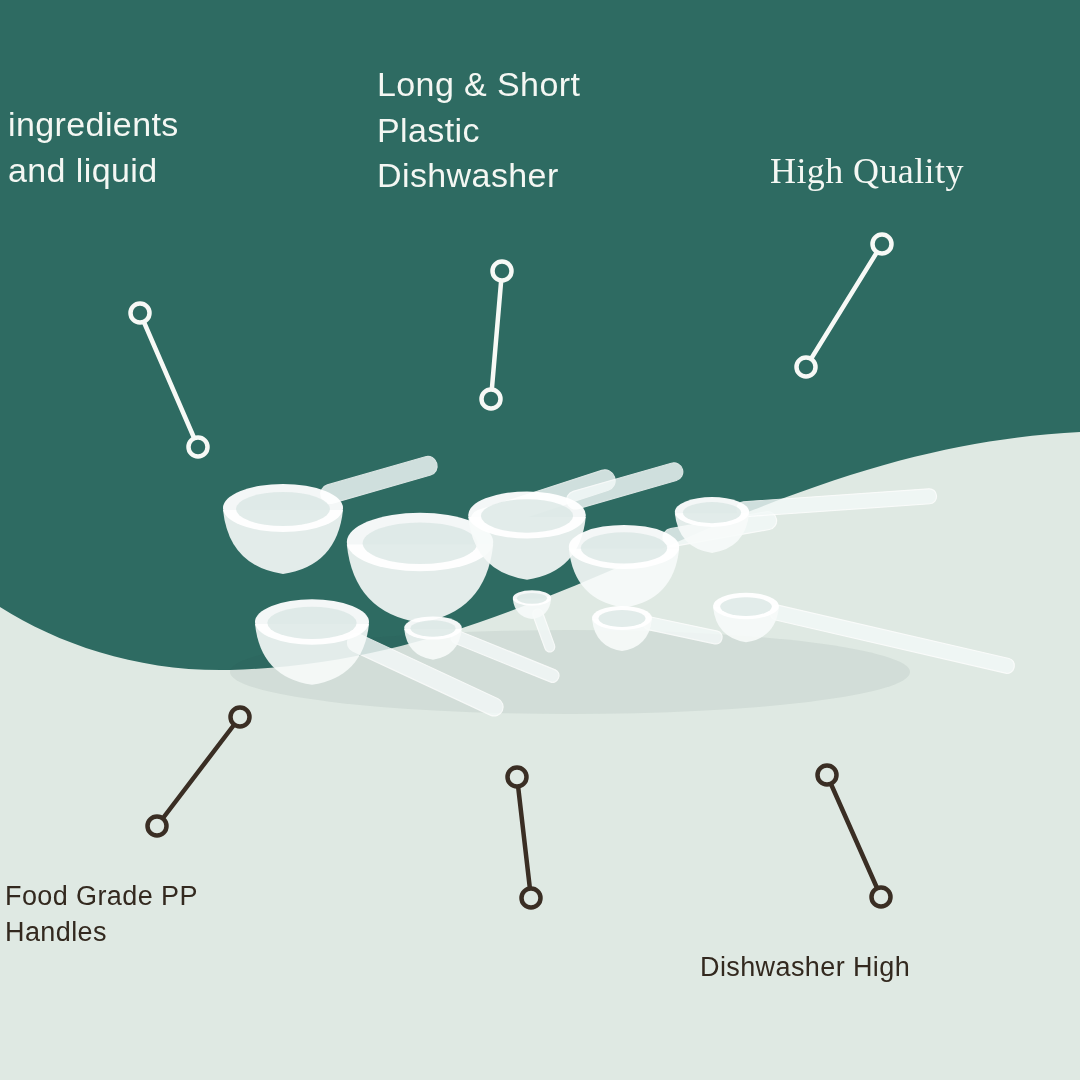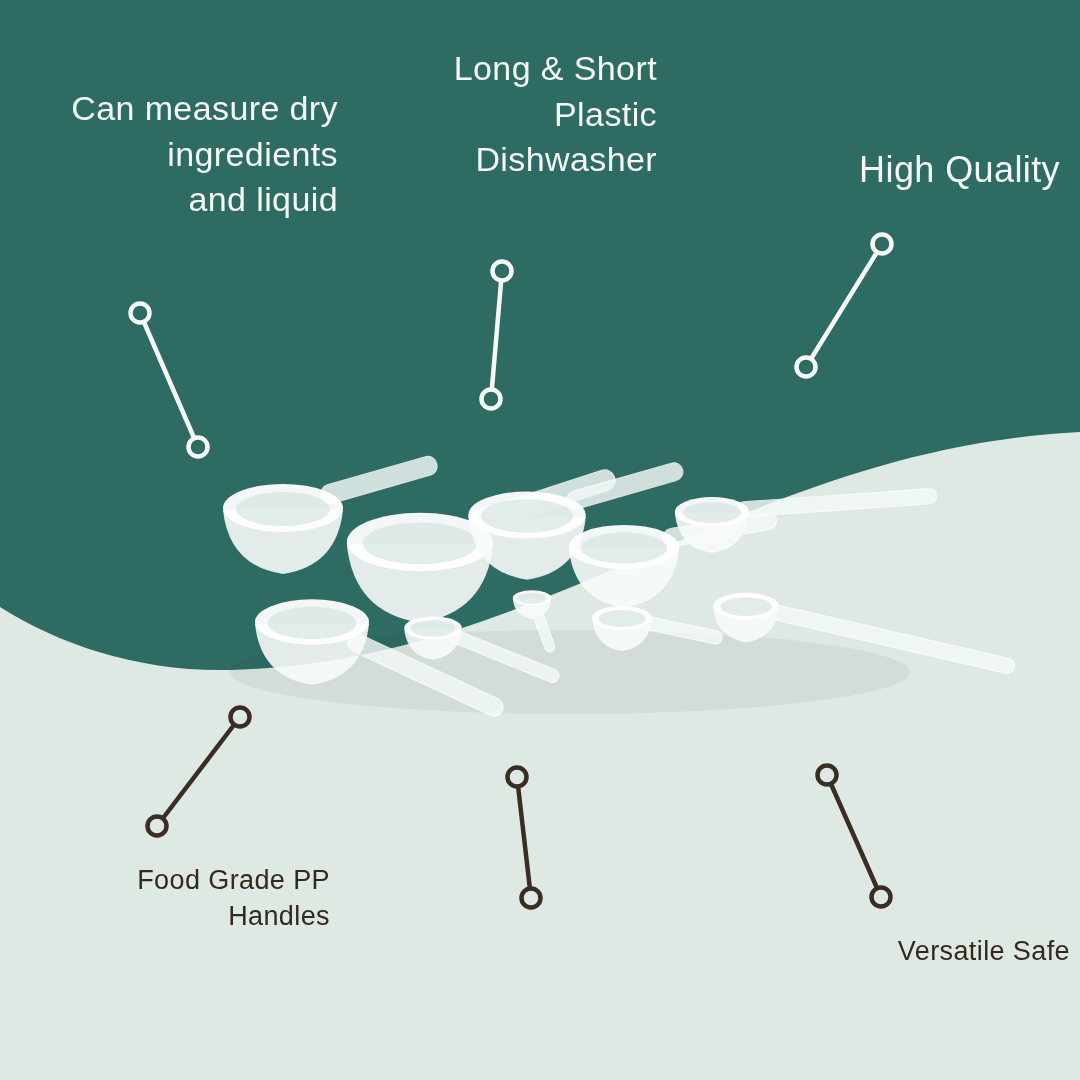--- a/index.html
+++ b/index.html
@@ -28,31 +28,32 @@
   .handle{fill:#f3f9f8;opacity:.82;stroke:#ffffff;stroke-width:1.2;}
   .product-shadow{fill:rgba(40,70,65,0.07);}
   
   .line-light{stroke:var(--white-connector);stroke-width:4.5;stroke-linecap:round;}
   .line-dark{stroke:var(--dark-connector);stroke-width:4.5;stroke-linecap:round;}
   .dot-light{stroke:var(--white-connector);stroke-width:4.5;fill:var(--teal-background);}
   .dot-dark{stroke:var(--dark-connector);stroke-width:4.5;fill:var(--light-background);}
   
   .label{
     position:absolute;
-    text-align:right;
+    text-align:left;
     line-height:1.34;
     letter-spacing:.4px;
     font-weight:400;
+    margin-top:16px;
   }
   .label span{display:block;}
   .label-light{color:var(--light-text);font-size:34px;}
   .label-dark{color:var(--dark-text);font-size:27px;}
   .label-measure{left:8px;top:86px;width:330px;}
   .label-handles{left:377px;top:46px;width:280px;}
-  .label-quality{left:770px;top:146px;width:290px;font-size:36px;}
+  .label-quality{left:770px;top:131px;width:290px;font-size:36px;font-family:Liberation Serif, serif;}
   .label-food{left:5px;top:862px;width:325px;}
   .label-versatile{left:340px;top:952px;width:400px;}
   .label-dishwasher{left:700px;top:933px;width:370px;}
 </style>
 </head>
 <body>
 
 <div class="canvas">
 
   <svg class="layer" viewBox="0 0 1080 1080" aria-hidden="true">
@@ -140,21 +141,20 @@
       <circle class="dot-dark" cx="531" cy="898" r="9.5"></circle>
     </g>
     <g>
       <line class="line-dark" x1="827" y1="775" x2="881" y2="897"></line>
       <circle class="dot-dark" cx="827" cy="775" r="9.5"></circle>
       <circle class="dot-dark" cx="881" cy="897" r="9.5"></circle>
     </g>
   </svg>
 
   <div class="label label-light label-measure">
-    <span>Can measure dry</span>
     <span>ingredients</span>
     <span>and liquid</span>
   </div>
 
   <div class="label label-light label-handles">
     <span>Long &amp; Short</span>
     <span>Plastic</span>
     <span>Dishwasher</span>
   </div>
 
@@ -162,16 +162,16 @@
     <span>High Quality</span>
   </div>
 
   <div class="label label-dark label-food">
     <span>Food Grade PP</span>
     <span>Handles</span>
   </div>
 
 
   <div class="label label-dark label-dishwasher">
-    <span>Versatile Safe</span>
+    <span>Dishwasher High</span>
   </div>
 
 </div>
 
 </body></html>

